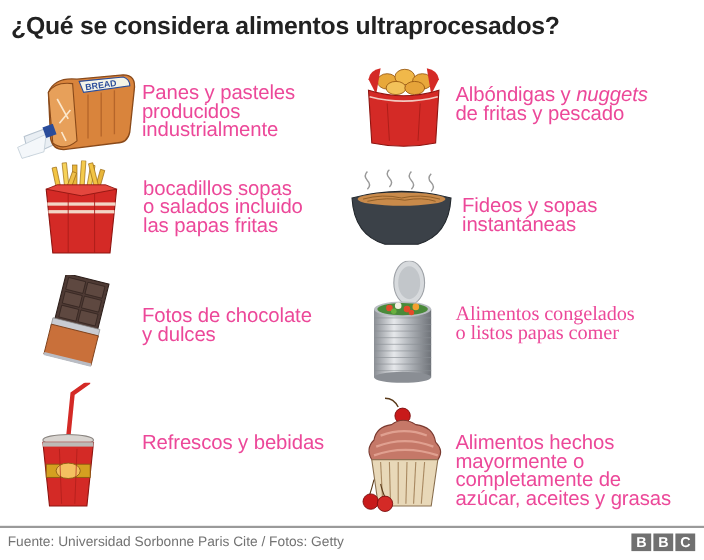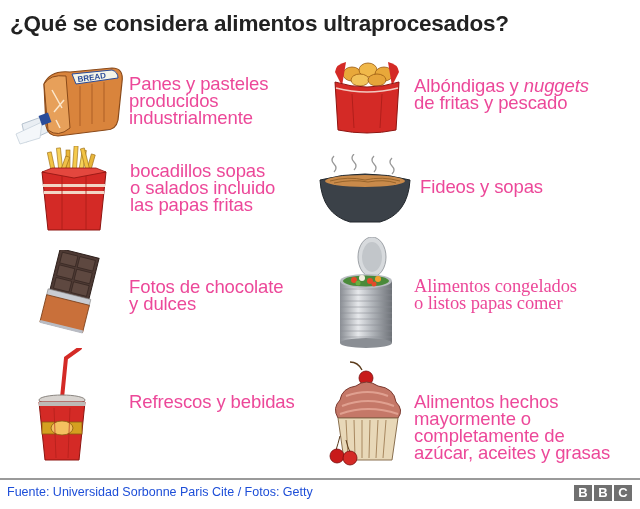--- a/index.html
+++ b/index.html
@@ -22,21 +22,21 @@
 
     .icon { position: absolute; }
     .icon svg { display: block; width: 100%; height: 100%; }
 
     .divider {
       position: absolute; left: 0; top: 478px; width: 640px; height: 2px;
       background: #9a9a9a;
     }
     .footer-source {
       position: absolute; left: 7px; top: 485px;
-      font-size: 12.5px; color: #1d4ed8; white-space: nowrap;
+      font-size: 12.5px; color: #737373; white-space: nowrap;
     }
     .bbc-logo {
       position: absolute; right: 8px; top: 485px;
       display: flex; gap: 2px;
     }
     .bbc-logo .block {
       width: 18px; height: 16px; background: #707070; color: #ffffff;
       font-size: 13px; font-weight: bold; text-align: center; line-height: 16px;
       font-family: "Liberation Sans", sans-serif;
     }
@@ -115,20 +115,21 @@
     <path d="M36,0 Q32,4 36,8 Q40,12 36,16" stroke="#999" stroke-width="1.3" fill="none"></path>
     <path d="M56,2 Q52,6 56,10 Q60,14 56,18" stroke="#999" stroke-width="1.3" fill="none"></path>
     <path d="M74,4 Q70,8 74,12 Q78,16 74,20" stroke="#999" stroke-width="1.3" fill="none"></path>
     <path d="M2,26 Q47,14 92,26 Q90,60 62,68 L32,68 Q4,60 2,26 Z" fill="#3b4148" stroke="#22272c" stroke-width="1"></path>
     <ellipse cx="47" cy="27" rx="40" ry="6" fill="#c98a4a"></ellipse>
     <path d="M12,27 Q30,22 47,26 Q64,22 82,27 M16,29 Q34,25 50,28 Q66,25 78,29" stroke="#8a5a24" stroke-width="0.8" fill="none"></path>
   </svg>
 </div>
 <div class="item-text" style="left:420px; top:178px;">
   <span class="line">Fideos y sopas</span>
+  <span class="line">instantáneas</span>
 </div>
 
 <div class="icon" style="left:34px; top:250px; width:70px; height:84px;">
   <svg viewBox="0 0 70 84">
     <g transform="rotate(14 35 42)">
       <rect x="16" y="2" width="40" height="56" fill="#4e3a34" stroke="#2e201c" stroke-width="1"></rect>
       <g fill="#5e4840" stroke="#2e201c" stroke-width="0.6">
         <rect x="19" y="5" width="16" height="11"></rect>
           <rect x="37" y="5" width="16" height="11"></rect>
         <rect x="19" y="18" width="16" height="11"></rect>

